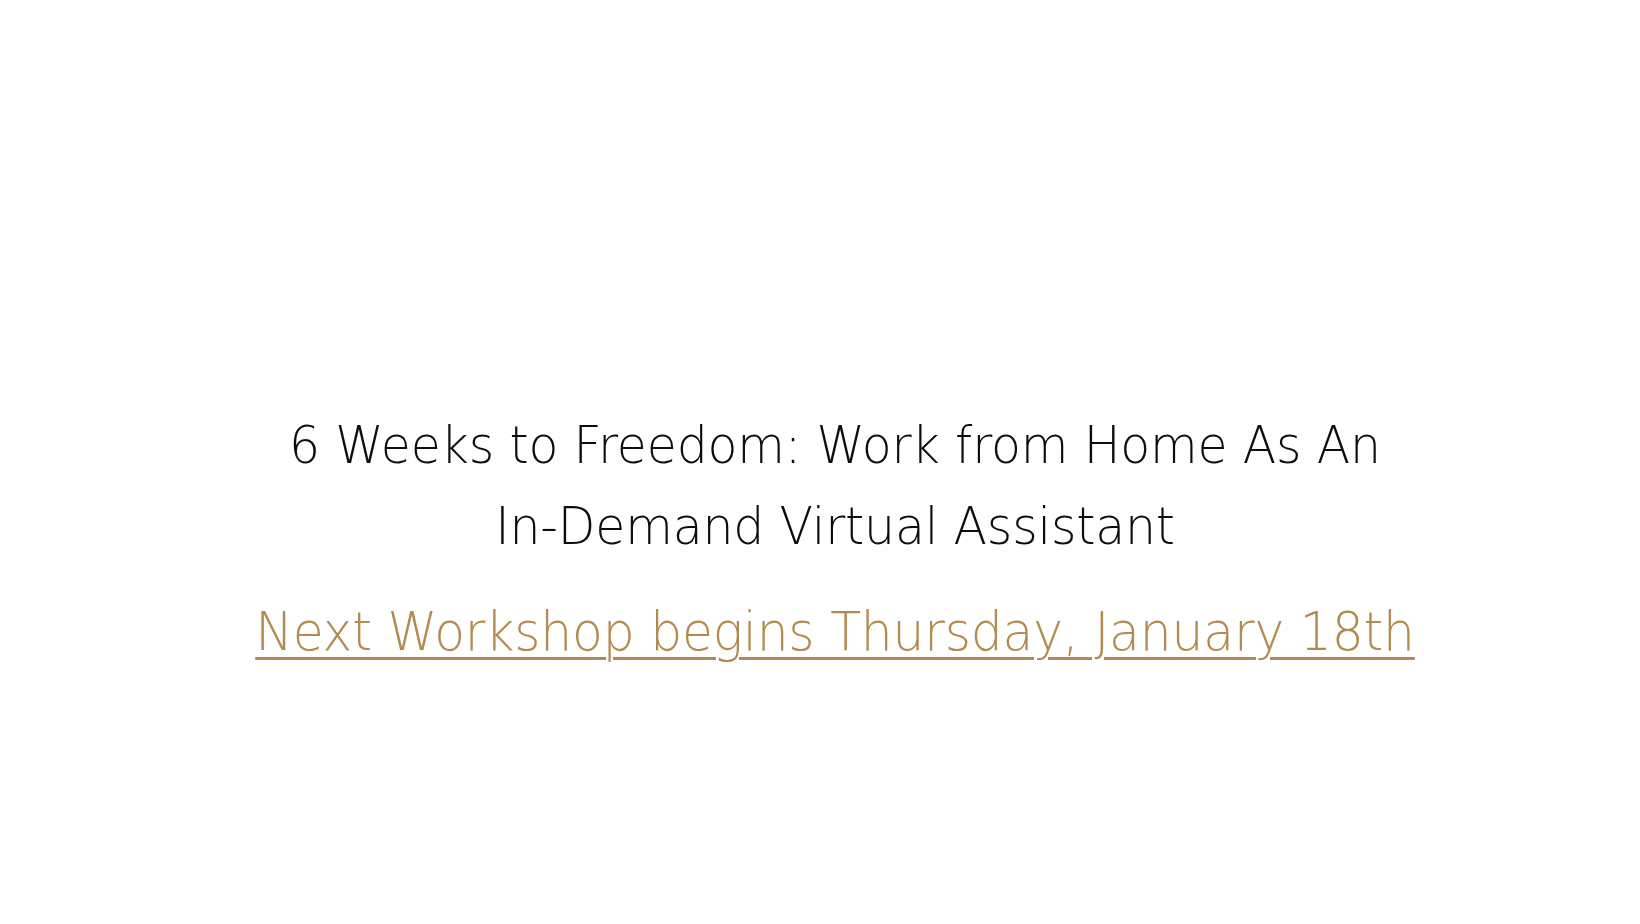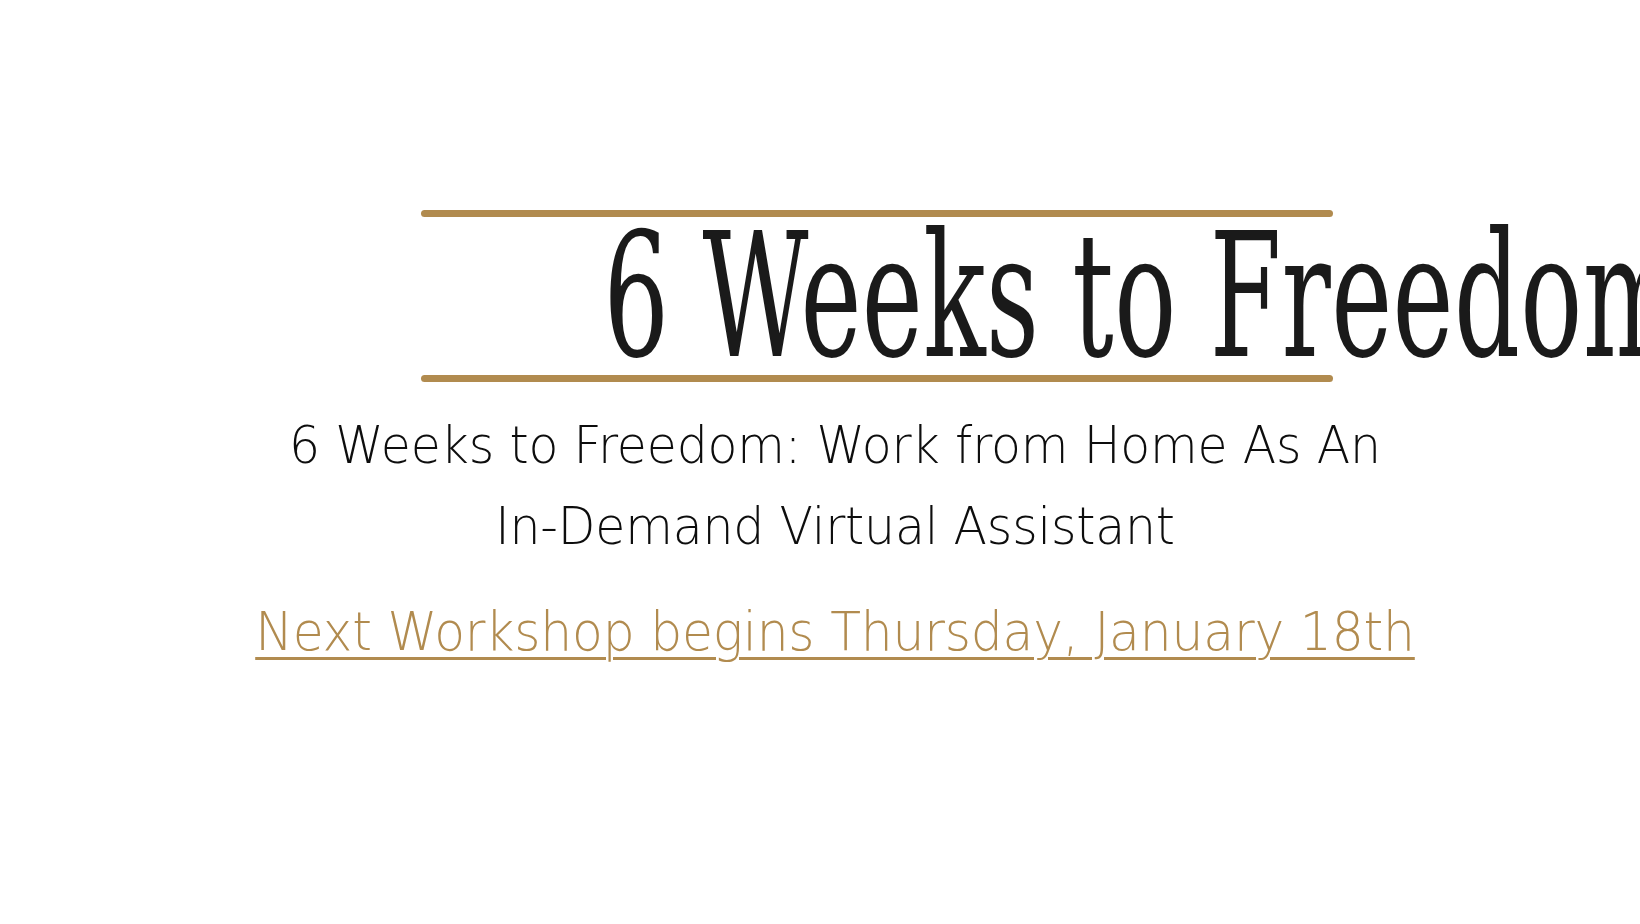--- a/index.html
+++ b/index.html
@@ -94,25 +94,20 @@
     text-decoration-thickness: 3px;
     text-underline-offset: 7px;
     cursor: pointer;
   }
 </style>
 </head>
 <body>
 
 <div class="slide">
 
-  <div class="title-block">
-    <div class="rule rule-top"></div>
-    <h1 class="title-text">6 Weeks to Freedom</h1>
-    <div class="rule rule-bottom"></div>
-  </div>
 
   <div class="subtitle">
     <span class="subtitle-line">6 Weeks to Freedom: Work from Home As An</span>
     <span class="subtitle-line">In-Demand Virtual Assistant</span>
   </div>
 
   <div class="link-line">
     <span class="linktext">Next Workshop begins Thursday, January 18th</span>
   </div>
 

